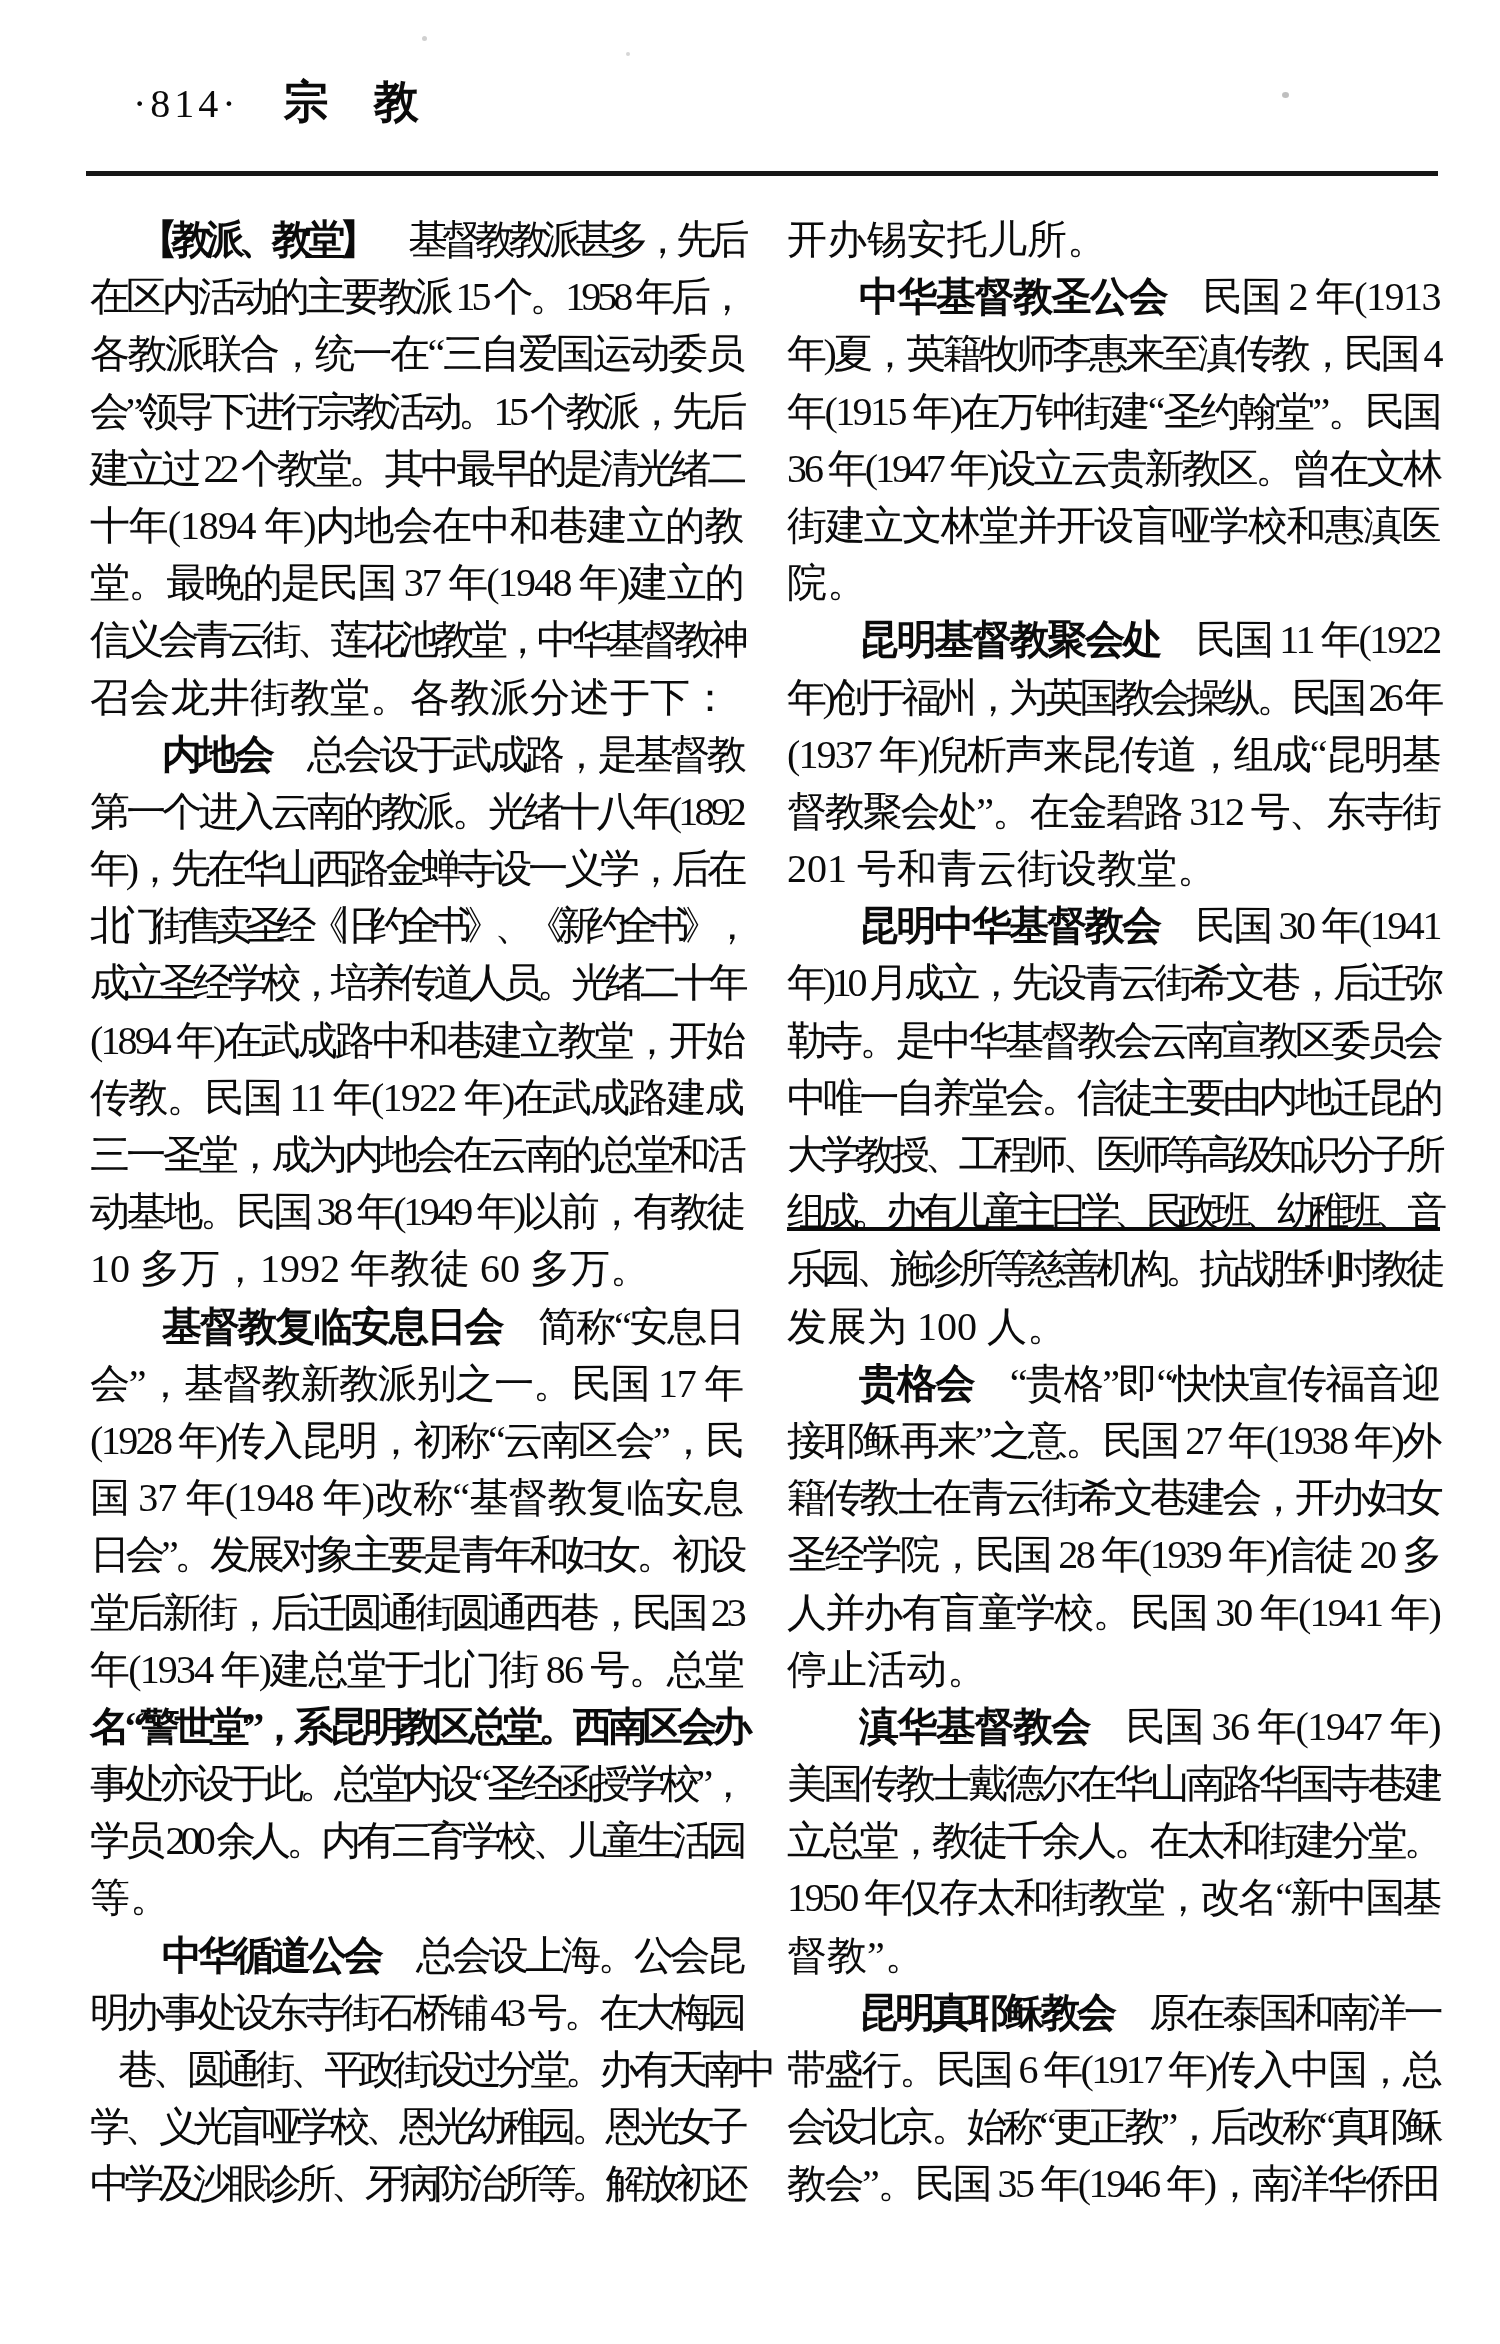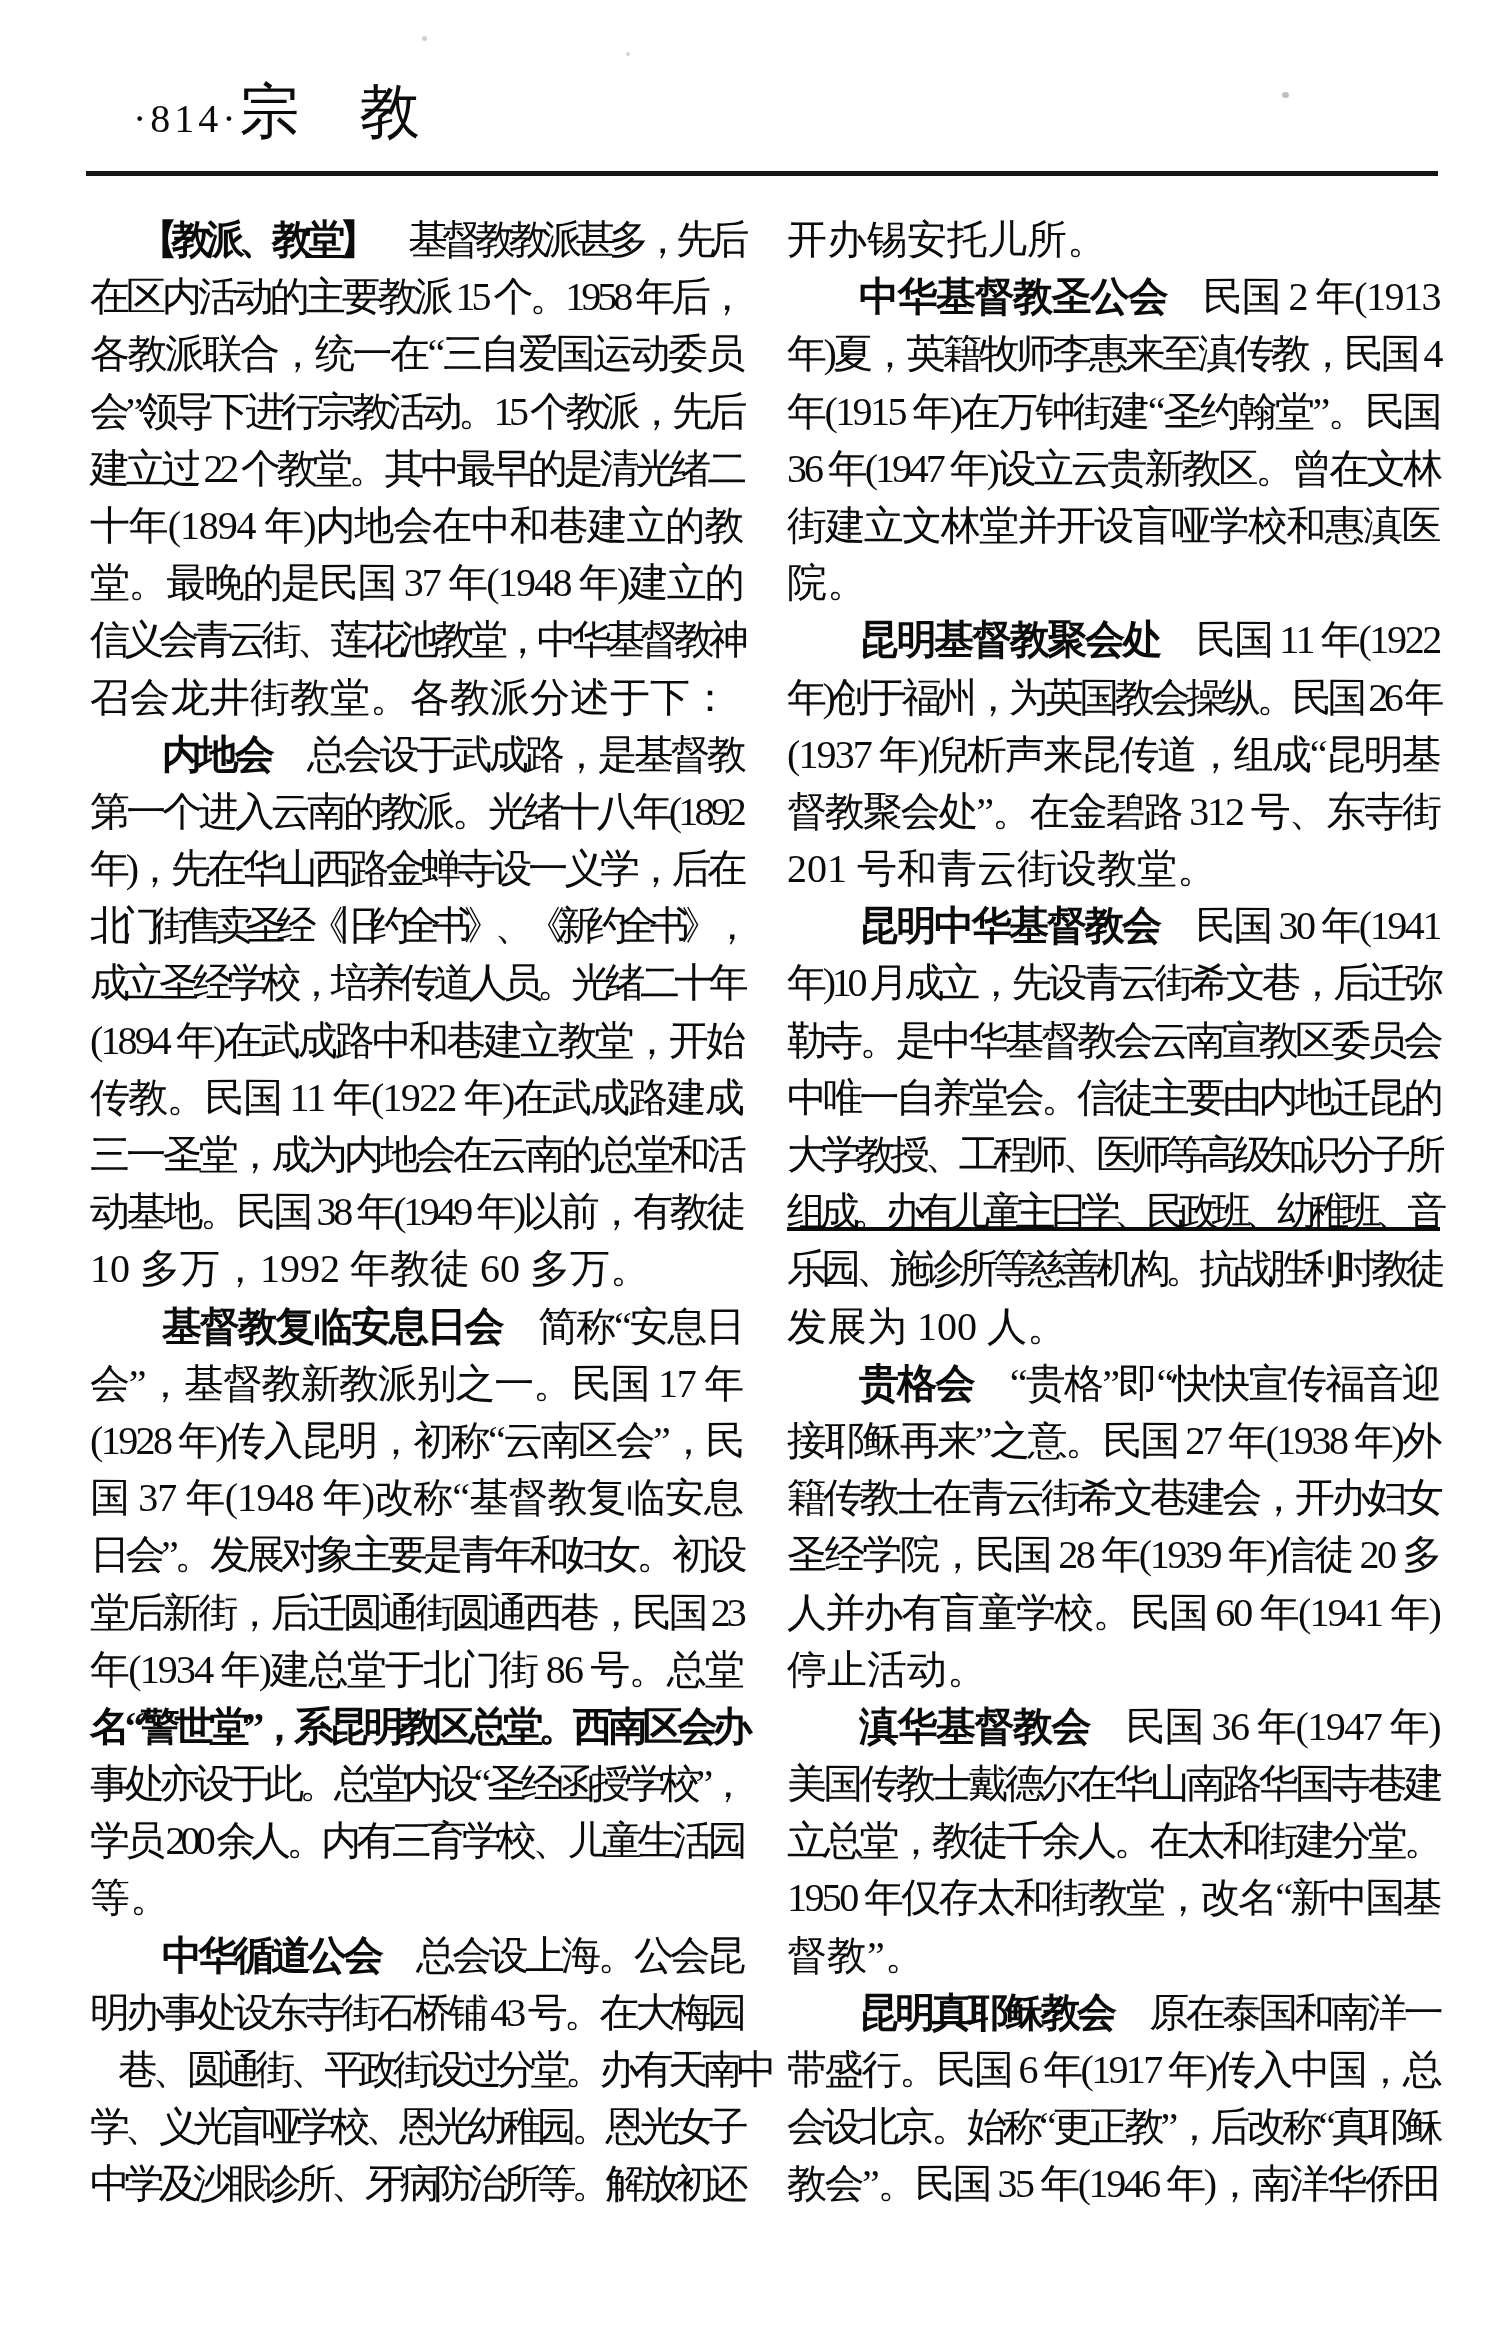--- a/index.html
+++ b/index.html
@@ -15,22 +15,23 @@
   .page-header{
     position:absolute;left:133px;top:72px;
     display:flex;align-items:baseline;
     white-space:nowrap;
   }
   .pagenum{
     font-family:"Liberation Serif",serif;
     font-weight:400;font-size:40px;letter-spacing:4px;
   }
   .section{
+    margin-left:44px;
     font-family:"Liberation Sans",sans-serif;
-    font-weight:400;font-size:60px;
+    font-weight:700;font-size:45px;
   }
   .rule{
     position:absolute;left:86px;top:171px;
     width:1352px;height:5px;background:#161616;
   }
   .columns{
     position:absolute;left:90px;top:211px;width:1350px;
     display:flex;column-gap:44px;
   }
   .col{width:653px;}
@@ -117,21 +118,21 @@
         <div class="ln"><span class="inner" style="letter-spacing: -3.72222px;"><span>勒寺。是中华基督教会云南宣教区委员会</span></span></div>
         <div class="ln"><span class="inner" style="letter-spacing: -3.72222px;"><span>中唯一自养堂会。信徒主要由内地迁昆的</span></span></div>
         <div class="ln"><span class="inner" style="letter-spacing: -5.63158px;"><span>大学教授、工程师、医师等高级知识分子所</span></span></div>
         <div class="ln"><span class="inner" style="letter-spacing: -7.35px; text-decoration: underline;"><span>组成。办有儿童主日学、民政班、幼稚班、音</span></span></div>
         <div class="ln"><span class="inner" style="letter-spacing: -5.63158px;"><span>乐园、施诊所等慈善机构。抗战胜利时教徒</span></span></div>
         <div class="ln end"><span class="inner"><span>发展为 100 人。</span></span></div>
         <div class="ln ind"><span class="inner" style="letter-spacing: -1.7666px;"><span class="b">贵格会</span><span>“贵格”即“快快宣传福音迎</span></span></div>
         <div class="ln"><span class="inner" style="letter-spacing: -2.45625px;"><span>接耶稣再来”之意。民国 27 年(1938 年)外</span></span></div>
         <div class="ln"><span class="inner" style="letter-spacing: -3.72222px;"><span>籍传教士在青云街希文巷建会，开办妇女</span></span></div>
         <div class="ln"><span class="inner" style="letter-spacing: -2.35706px;"><span>圣经学院，民国 28 年(1939 年)信徒 20 多</span></span></div>
-        <div class="ln"><span class="inner" style="letter-spacing: -1.81836px;"><span>人并办有盲童学校。民国 60 年(1941 年)</span></span></div>
+        <div class="ln"><span class="inner" style="letter-spacing: -1.81836px;"><span>人并办有盲童学校。民国 30 年(1941 年)</span></span></div>
         <div class="ln end"><span class="inner"><span>停止活动。</span></span></div>
         <div class="ln ind"><span class="inner" style="letter-spacing: -1.5067px;"><span class="b">滇华基督教会</span><span>民国 36 年(1947 年)</span></span></div>
         <div class="ln"><span class="inner" style="letter-spacing: -3.72222px;"><span>美国传教士戴德尔在华山南路华国寺巷建</span></span></div>
         <div class="ln"><span class="inner" style="letter-spacing: -3.72222px;"><span>立总堂，教徒千余人。在太和街建分堂。</span></span></div>
         <div class="ln"><span class="inner" style="letter-spacing: -2.60789px;"><span>1950 年仅存太和街教堂，改名“新中国基</span></span></div>
         <div class="ln end"><span class="inner"><span>督教”。</span></span></div>
         <div class="ln ind"><span class="inner" style="letter-spacing: -3.66667px; margin-top: 28px;"><span class="b">昆明真耶稣教会</span><span>原在泰国和南洋一</span></span></div>
         <div class="ln"><span class="inner" style="letter-spacing: -2.65169px;"><span>带盛行。民国 6 年(1917 年)传入中国，总</span></span></div>
         <div class="ln"><span class="inner" style="letter-spacing: -4.01328px;"><span>会设北京。始称“更正教”，后改称“真耶稣</span></span></div>
         <div class="ln"><span class="inner" style="letter-spacing: -2.45625px;"><span>教会”。民国 35 年(1946 年)，南洋华侨田</span></span></div>

